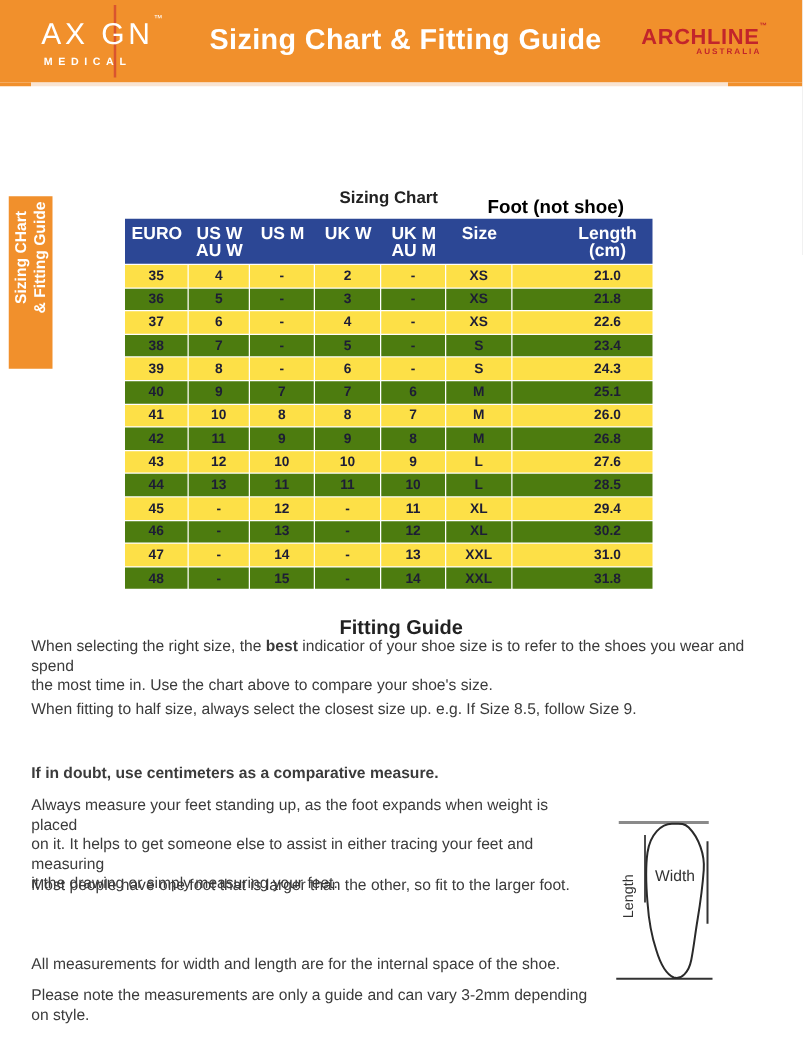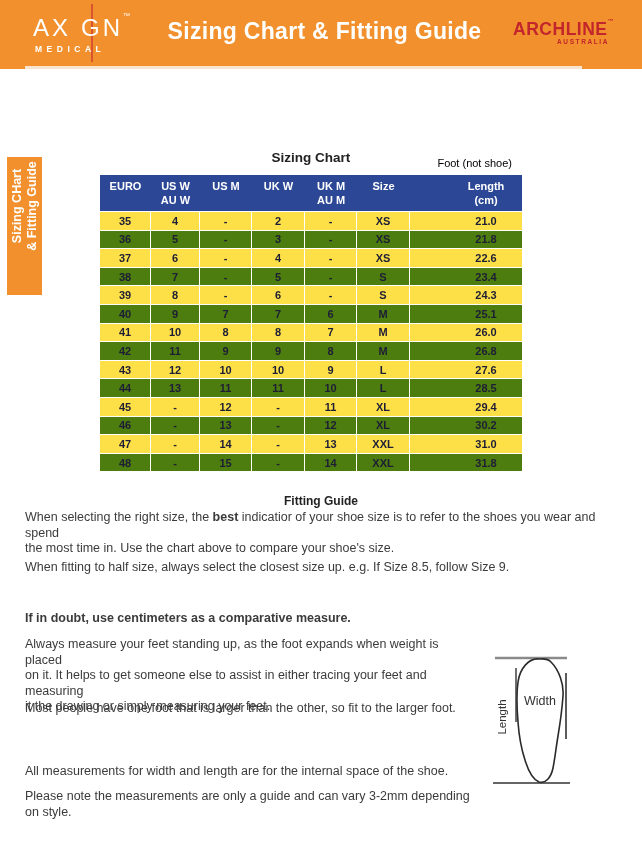--- a/index.html
+++ b/index.html
@@ -29,44 +29,44 @@
 
   
   .side-tab{position:absolute;left:7px;top:157px;width:35px;height:138px;background:#F1902C;}
   .side-tab-text{position:absolute;left:50%;top:49px;transform:translate(-50%,-50%) rotate(-90deg);
         white-space:nowrap;text-align:center;color:#fff;font-weight:700;font-size:12.5px;
         line-height:15px;}
 
   
   .chart-title{position:absolute;left:100px;top:150px;width:422px;text-align:center;
         font-weight:700;font-size:13.5px;color:#222;}
-  .foot-note{position:absolute;left:390px;top:157px;width:122px;text-align:right;
-        font-weight:400;font-size:11px;color:#000;}
+  .foot-note{position:absolute;left:390px;top:157px;width:122px;text-align:left;
+        font-weight:700;font-size:15px;color:#000;}
 
   
   .sizing-table{position:absolute;left:100px;top:175px;width:422px;}
   .t-head{display:flex;background:#2C4795;height:36px;}
   .t-head .hcell{display:flex;flex-direction:column;align-items:center;justify-content:flex-start;
-        padding-top:5px;color:#fff;font-weight:700;font-size:11px;line-height:13.5px;}
+        padding-top:5px;color:#fff;font-weight:700;font-size:14px;line-height:13.5px;}
   .t-body .t-row{display:flex;height:17.6px;margin-top:1px;}
   .t-row .cell{display:flex;align-items:center;justify-content:center;margin-right:1px;
         font-weight:700;font-size:11px;color:#1d1d35;}
   .t-row .cell:last-child{margin-right:0;}
   .t-row.alt-blue .cell{background:#fde047;}
   .t-row.alt-purple .cell{background:#4d7c0f;}
   
   .c0{width:50px;} .c1{width:48px;} .c2{width:51px;} .c3{width:52px;}
   .c4{width:51px;} .c5{width:52px;} .c6{width:112px;padding-left:40px;}
   
   .h0{width:51px;} .h1{width:49px;} .h2{width:52px;} .h3{width:53px;}
   .h4{width:52px;} .h5{width:53px;} .h6{width:112px;padding-left:40px;}
 
   
   .sec-head{position:absolute;left:0;width:642px;text-align:center;font-weight:700;
-        font-size:12px;color:#222;}
+        font-size:16px;color:#222;}
   .para{position:absolute;left:25px;font-size:12.5px;line-height:15.5px;color:#3b3b3b;
         white-space:pre-line;}
   #p1{top:510px;width:600px;}
   #p2{top:560px;width:600px;}
   #p3{top:611px;width:600px;font-weight:bold;}
   #p4{top:637px;width:450px;}
   #p5{top:701px;width:470px;}
   #p6{top:764px;width:470px;}
   #p7{top:789px;width:465px;}
   #h-fitting{top:494px;}

